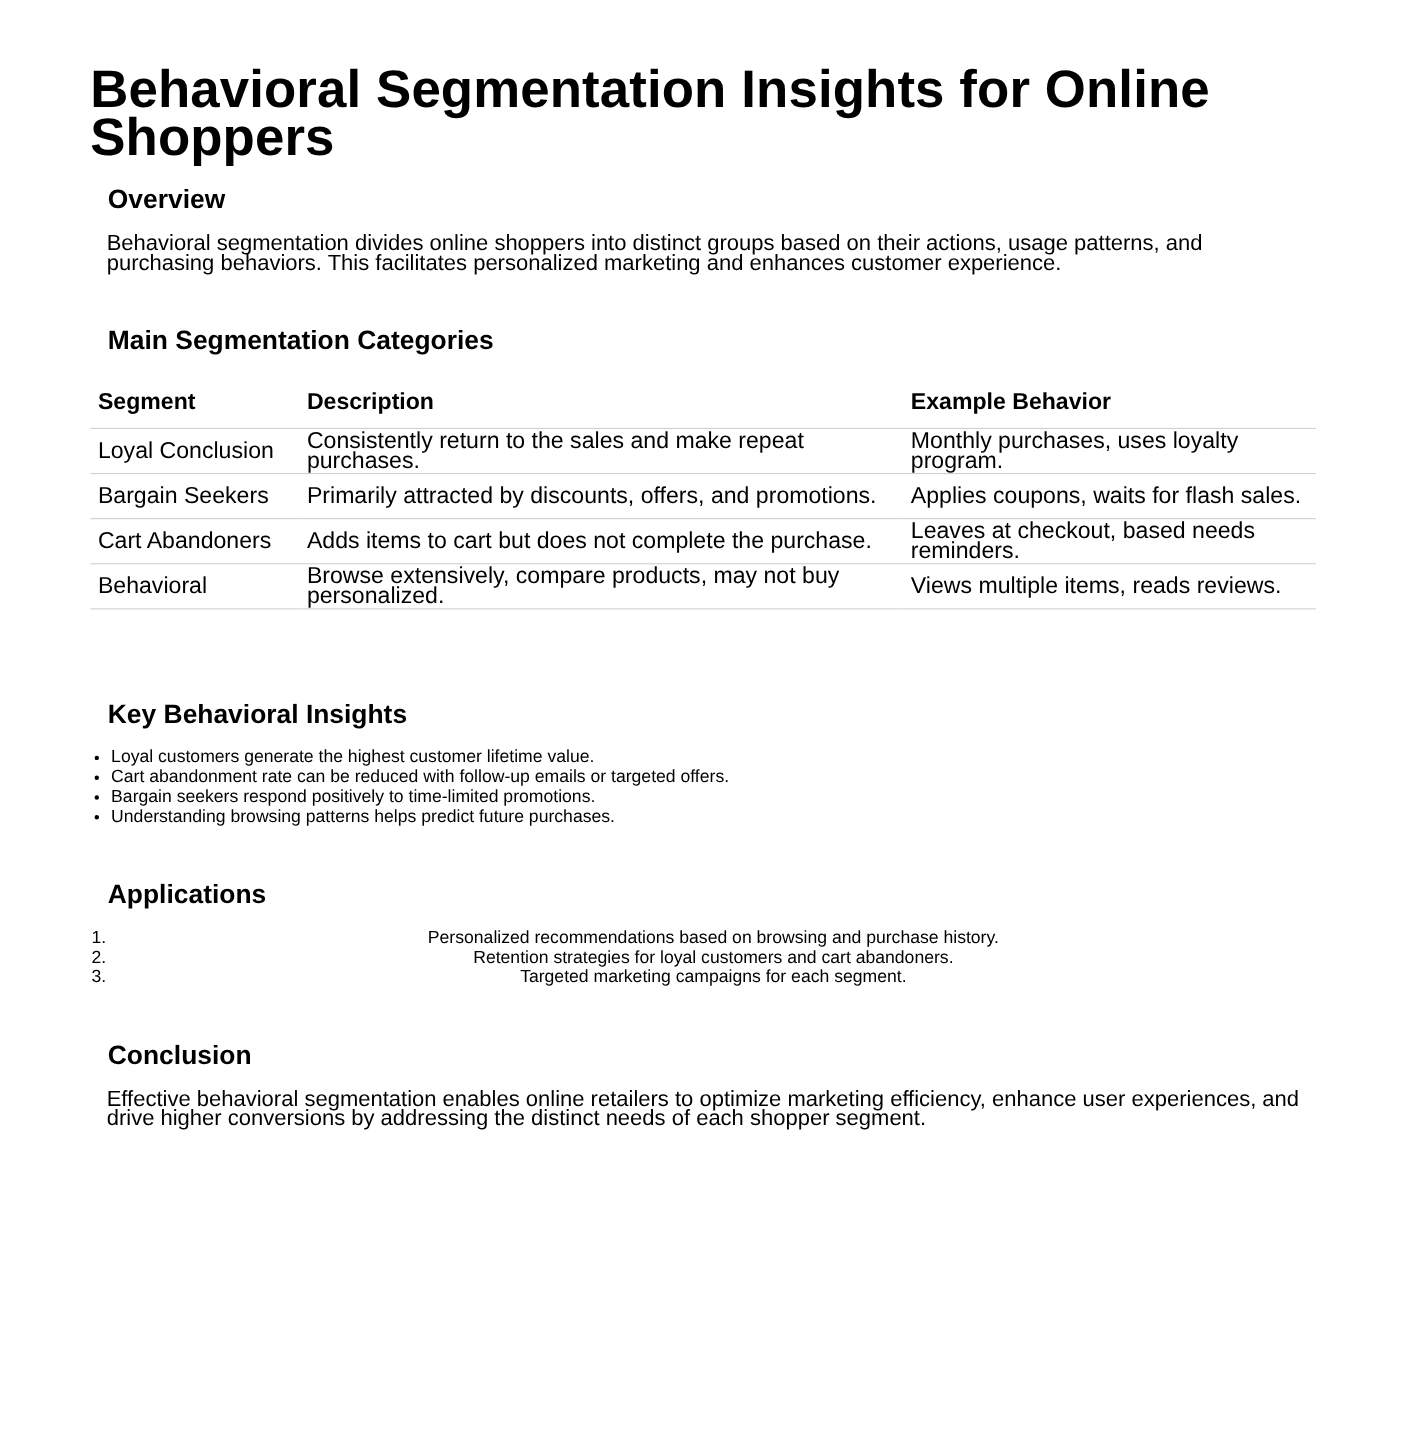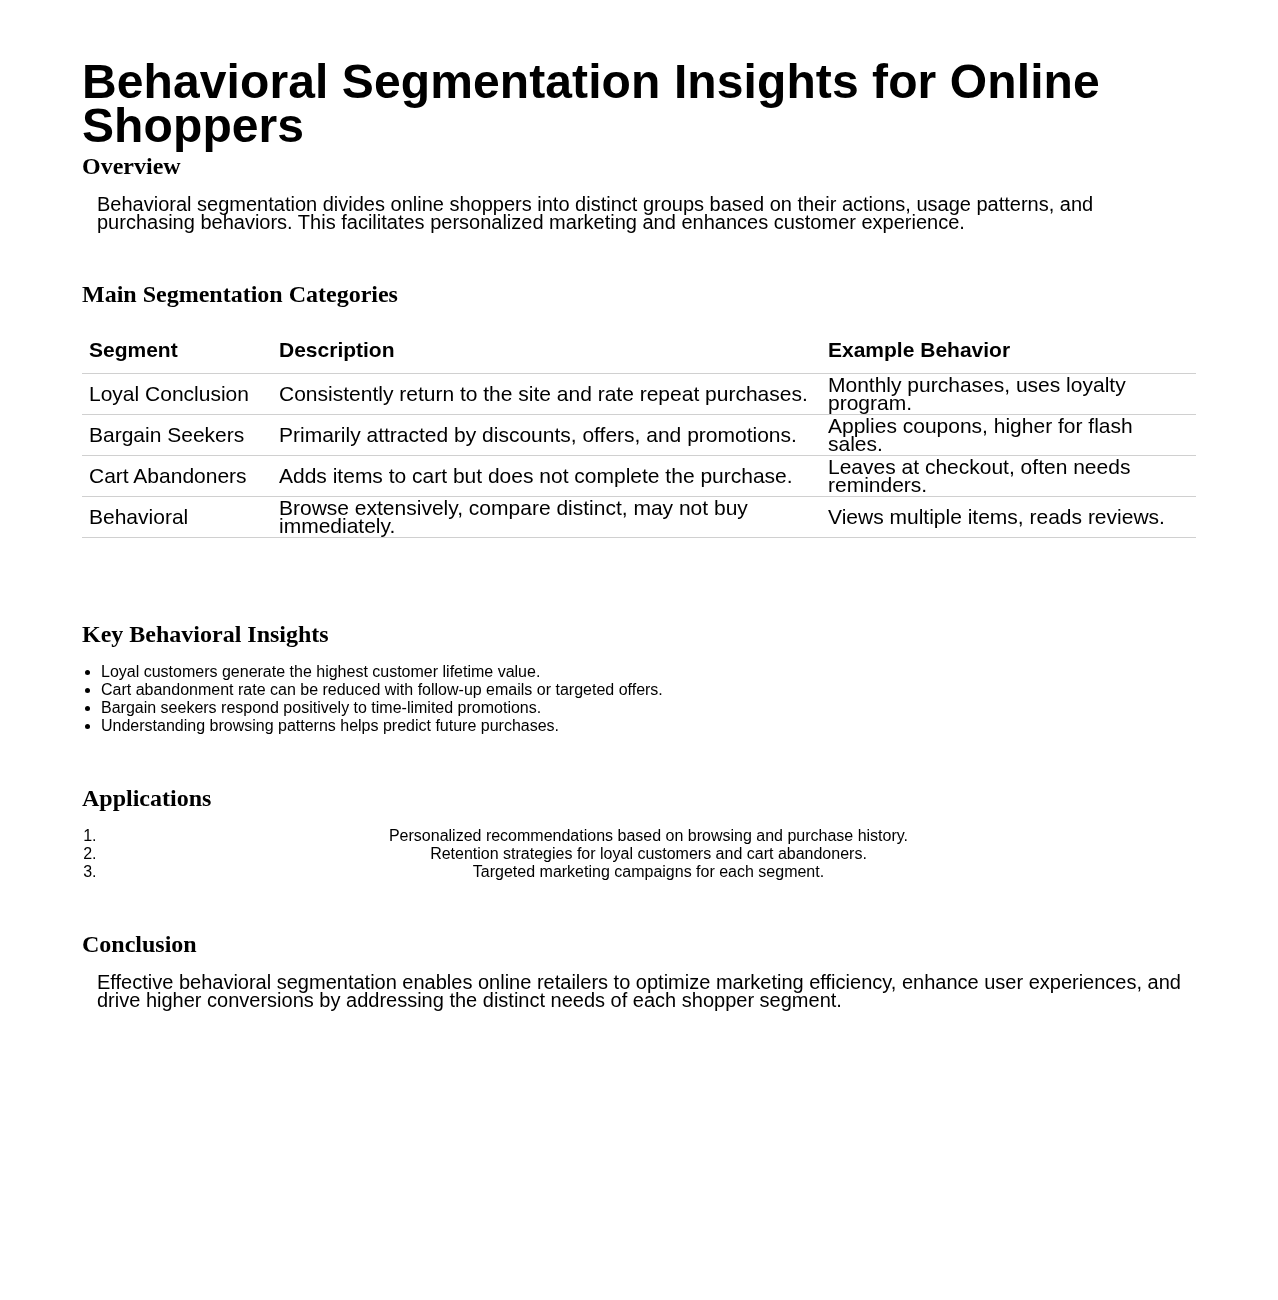--- a/index.html
+++ b/index.html
@@ -25,23 +25,22 @@
       margin: 0;
       position: absolute;
       top: 60px;
       left: 82px;
       line-height: 44px;
       letter-spacing: 0.1px;
     }
     h2 {
       font-size: 24px;
       font-weight: bold;
-      margin: 0;
+      margin: 16px;
       line-height: 28px;
-      font-family: Liberation Serif, serif;
     }
     .section {
       position: absolute;
       left: 82px;
       width: 1114px;
     }
     .section p {
       margin: 15px;
       font-size: 20px;
       line-height: 18px;
@@ -103,36 +102,36 @@
       <thead>
         <tr>
           <th class="col-seg">Segment</th>
           <th class="col-desc">Description</th>
           <th>Example Behavior</th>
         </tr>
       </thead>
       <tbody>
         <tr>
           <td>Loyal Conclusion</td>
-          <td>Consistently return to the site and rate repeat purchases.</td>
+          <td>Consistently return to the sales and make repeat purchases.</td>
           <td>Monthly purchases, uses loyalty program.</td>
         </tr>
         <tr>
           <td>Bargain Seekers</td>
           <td>Primarily attracted by discounts, offers, and promotions.</td>
-          <td>Applies coupons, higher for flash sales.</td>
+          <td>Applies coupons, waits for flash sales.</td>
         </tr>
         <tr>
           <td>Cart Abandoners</td>
           <td>Adds items to cart but does not complete the purchase.</td>
-          <td>Leaves at checkout, often needs reminders.</td>
+          <td>Leaves at checkout, based needs reminders.</td>
         </tr>
         <tr>
           <td>Behavioral</td>
-          <td>Browse extensively, compare distinct, may not buy immediately.</td>
+          <td>Browse extensively, compare products, may not buy personalized.</td>
           <td>Views multiple items, reads reviews.</td>
         </tr>
       </tbody>
     </table>
   </section>
 
   <section class="section" id="insights">
     <h2>Key Behavioral Insights</h2>
     <ul>
       <li>Loyal customers generate the highest customer lifetime value.</li>

